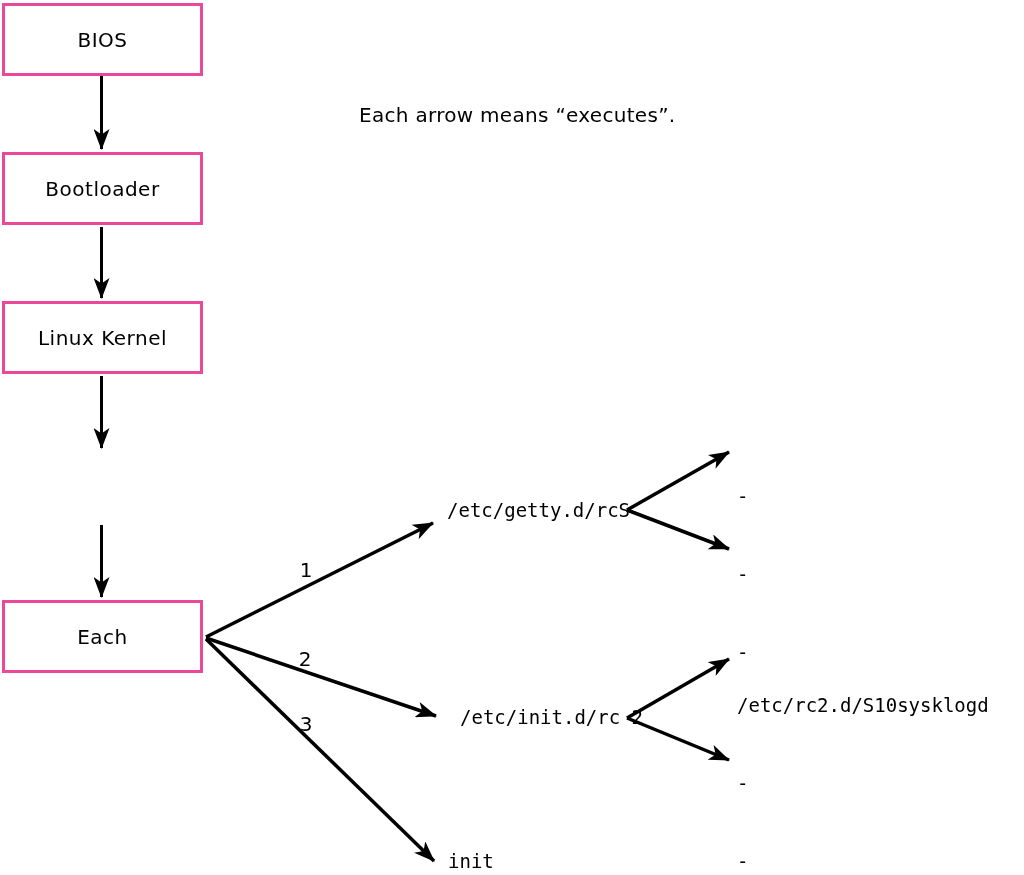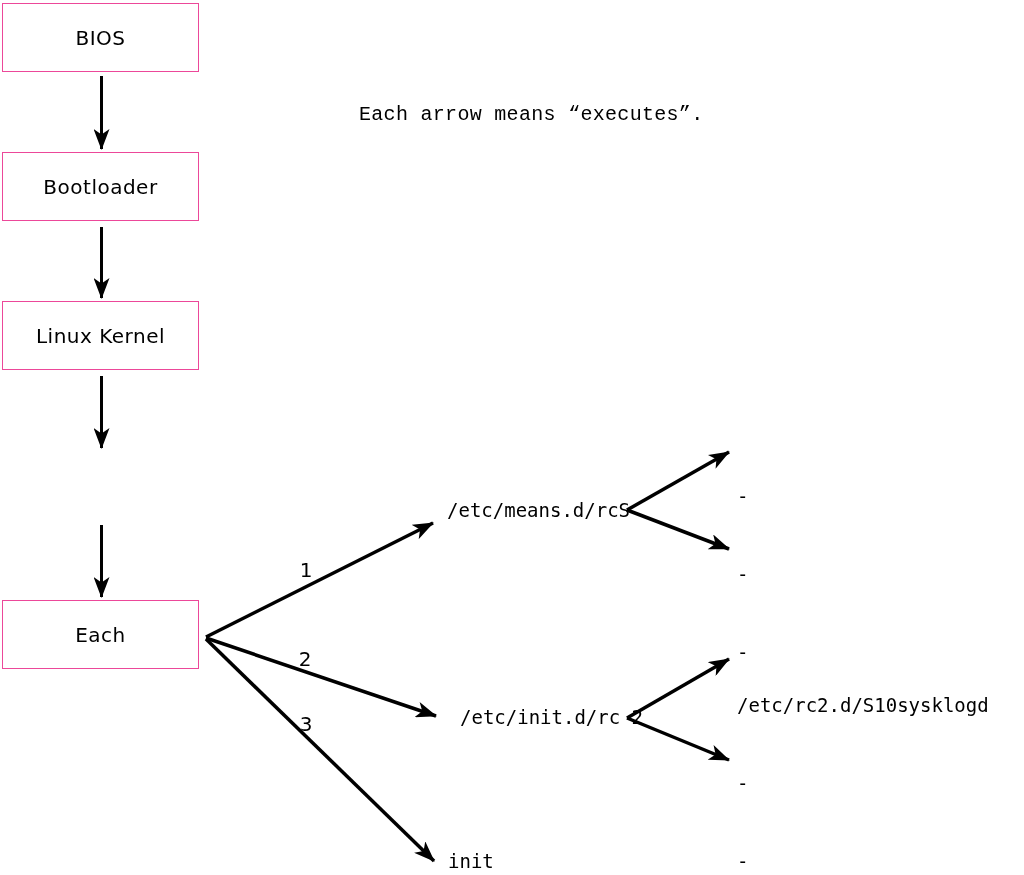--- a/index.html
+++ b/index.html
@@ -20,36 +20,35 @@
     position: absolute;
     left: 0; top: 0;
     width: 1024px;
     height: 875px;
   }
   .node-box {
     position: absolute;
     left: 2px;
     width: 195px;
     height: 67px;
-    border: 1px solid #ec4899;
+    border: 3px solid #ec4899;
     background: #ffffff;
     display: flex;
     align-items: center;
     justify-content: center;
     font-size: 20px;
     letter-spacing: 0.5px;
   }
   .note {
     position: absolute;
     left: 359px;
     top: 103px;
     font-size: 20px;
     letter-spacing: 0.3px;
     white-space: pre;
-    font-family: Liberation Mono, monospace;
   }
   .edge-num {
     position: absolute;
     width: 30px;
     text-align: center;
     font-size: 20px;
     line-height: 26px;
   }
   .mono {
     font-family: "DejaVu Sans Mono", monospace;
@@ -102,21 +101,21 @@
     <span>Bootloader</span>
   </div>
   <div class="node-box" style="top:600px">
     <span>Each</span>
   </div>
 
   <div class="edge-num" style="left:291px; top:557px">1</div>
   <div class="edge-num" style="left:290px; top:646px">2</div>
   <div class="edge-num" style="left:291px; top:711px">3</div>
 
-  <div class="mono" style="left:447px; top:497px">/etc/means.d/rcS</div>
+  <div class="mono" style="left:447px; top:497px">/etc/getty.d/rcS</div>
   <div class="mono" style="left:460px; top:704px">/etc/init.d/rc 2</div>
   <div class="mono" style="left:448px; top:848px">init</div>
 
   <div class="mono script-list" style="left:737px; top:431px">
     <div>-</div>
     <div>-</div>
     <div>-</div>
   </div>
 
   <div class="mono script-list" style="left:737px; top:640px">

